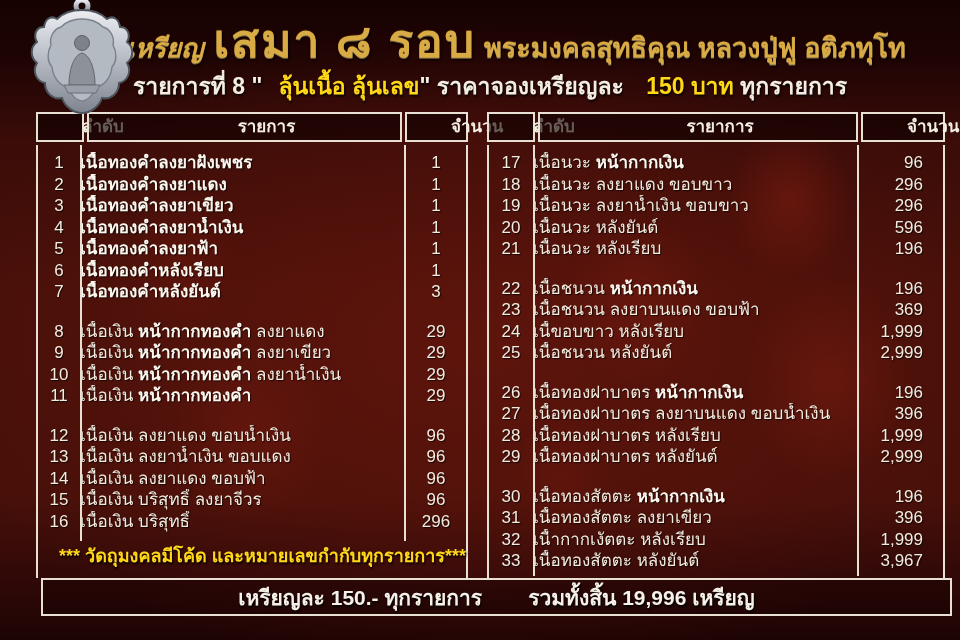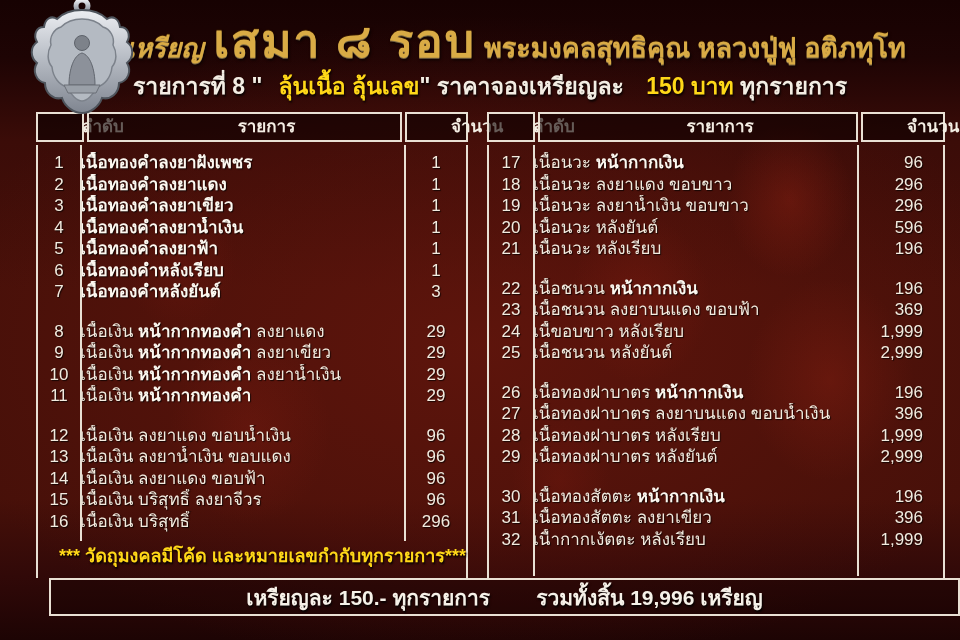--- a/index.html
+++ b/index.html
@@ -68,21 +68,21 @@
   .c-item b{color:#fcf8f0;}
   .ptable-left .c-qty{width:60px;text-align:center;flex:none;}
   .ptable-right .c-no{width:44px;}
   .ptable-right .c-qty{width:84px;text-align:right;padding-right:20px;box-sizing:border-box;flex:none;}
   .note{
     position:absolute;left:0;right:0;bottom:8px;text-align:right;
     color:#ffd818;font-weight:bold;font-size:18px;white-space:nowrap;
     text-shadow:1px 2px 2px rgba(0,0,0,.85);
   }
   .footer-bar{
-    position:absolute;left:49px;top:578px;width:911px;height:38px;box-sizing:border-box;
+    position:absolute;left:41px;top:578px;width:911px;height:38px;box-sizing:border-box;
     border:2px solid #e9e0d4;background:rgba(20,3,3,.35);
     display:flex;align-items:center;justify-content:center;column-gap:46px;
     color:#f6f1e8;font-weight:bold;font-size:21px;white-space:nowrap;
     text-shadow:1px 2px 2px rgba(0,0,0,.85);
   }
 </style>
 </head>
 <body>
 
 <div class="stage">
@@ -303,20 +303,25 @@
           <div class="row">
             <span class="c-no">31</span>
             <span class="c-item">เนื้อทองสัตตะ ลงยาเขียว</span>
             <span class="c-qty">396</span>
           </div>
           <div class="row">
             <span class="c-no">32</span>
             <span class="c-item">เนื้ากากเงัตตะ หลังเรียบ</span>
             <span class="c-qty">1,999</span>
           </div>
+          <div class="row">
+            <span class="c-no">33</span>
+            <span class="c-item">เนื้อทองสัตตะ หลังยันต์</span>
+            <span class="c-qty">3,967</span>
+          </div>
         </div>
       </div>
   </div>
 
   <div class="footer-bar">
     <span>เหรียญละ 150.- ทุกรายการ</span>
     <span>รวมทั้งสิ้น 19,996 เหรียญ</span>
   </div>
 
 </div>

